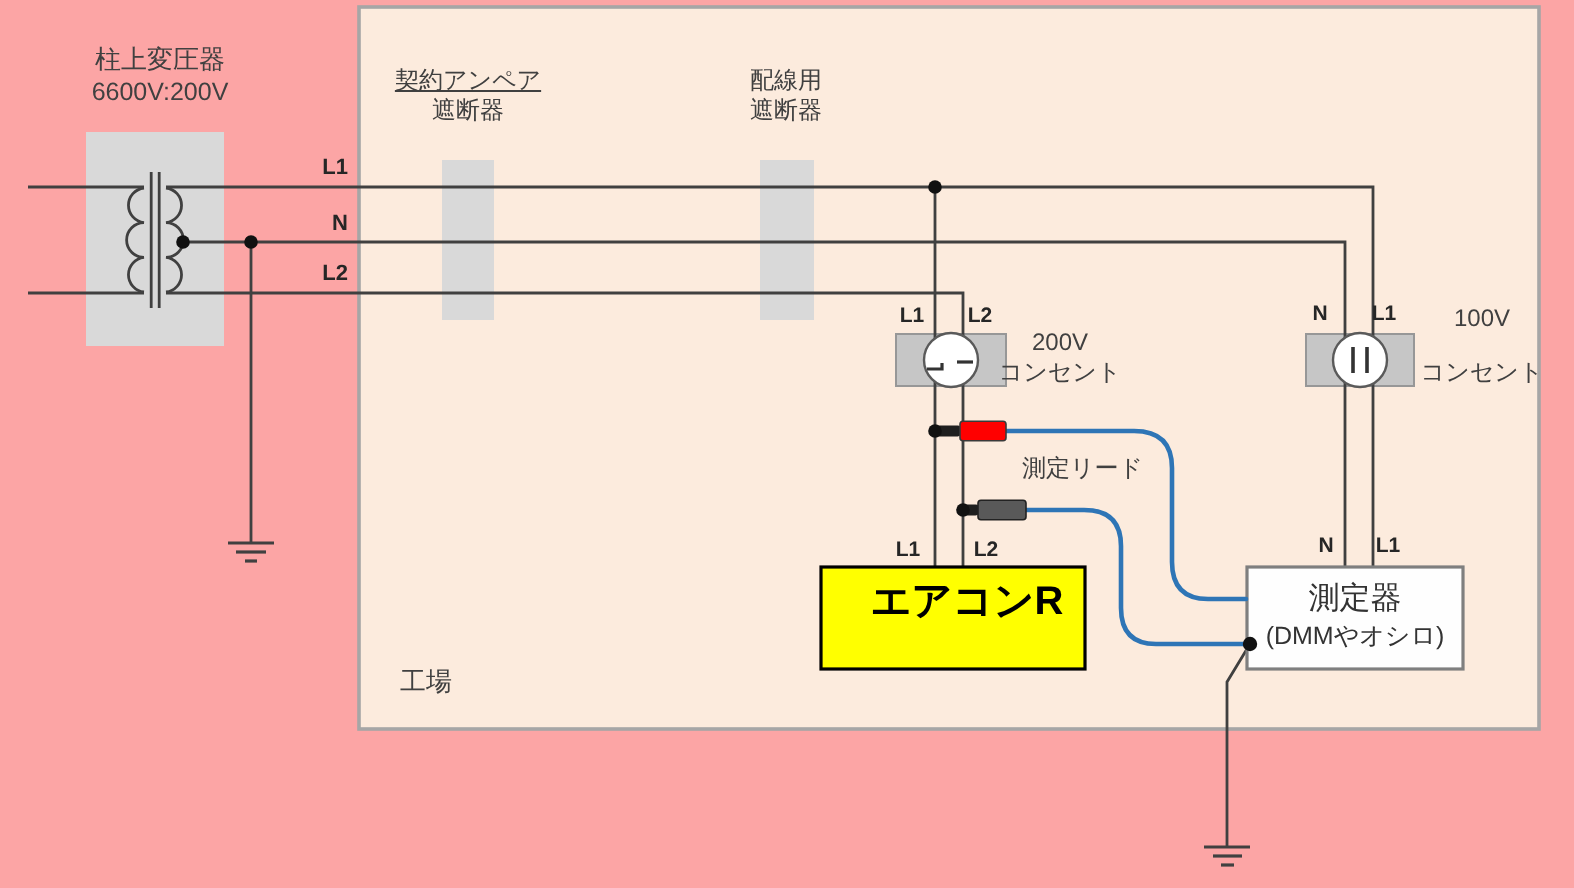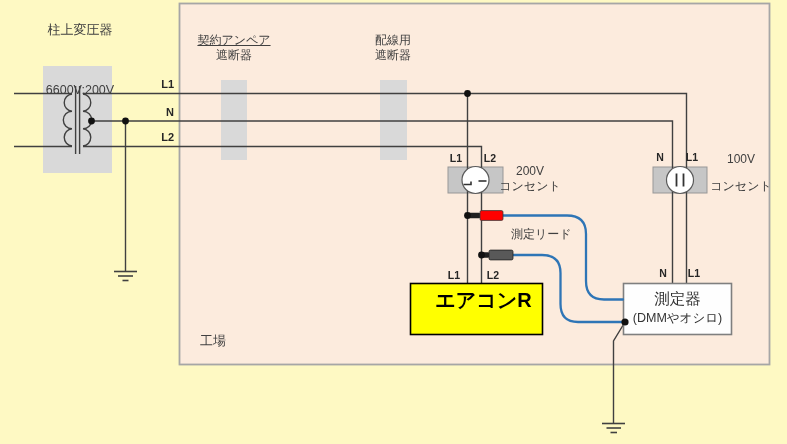--- a/index.html
+++ b/index.html
@@ -1,17 +1,17 @@
 <!DOCTYPE html>
 <html><head>
 <meta charset="utf-8">
 <style>
   html,body{margin:0;padding:0;background:#fff;}
   .stage{
-    position:relative;width:787px;height:444px;background:#fef9c3;overflow:hidden;
+    position:relative;width:787px;height:444px;background:#fca5a5;overflow:hidden;
     font-family:"Liberation Sans","DejaVu Sans",sans-serif;color:#333;
   }
   .stage svg{position:absolute;left:0;top:0;}
   .lbl{position:absolute;white-space:nowrap;color:#3a3a3a;}
   .ctr{text-align:center;}
   .rgt{text-align:right;}
   .term{font-size:10.5px;font-weight:bold;color:#262626;}
   .busl{font-size:11px;font-weight:bold;color:#262626;}
   .cap{font-size:12.5px;color:#404040;}
   .cap-sm{font-size:12px;color:#404040;}
@@ -93,21 +93,21 @@
       <circle cx="91.5" cy="121" r="3.4"></circle>
       <circle cx="125.5" cy="121" r="3.4"></circle>
       <circle cx="467.5" cy="93.5" r="3.4"></circle>
       <circle cx="467.5" cy="215.5" r="3.4"></circle>
       <circle cx="481.5" cy="255" r="3.4"></circle>
       <circle cx="625" cy="322" r="3.6"></circle>
     </g>
   </svg>
 
   <div class="lbl ctr cap" style="left:30px;top:21px;width:100px;font-size:13px;">柱上変圧器</div>
-  <div class="lbl ctr cap" style="left:30px;top:39px;width:100px;margin-top:44px;">6600V:200V</div>
+  <div class="lbl ctr cap" style="left:30px;top:39px;width:100px;">6600V:200V</div>
 
   <div class="lbl ctr cap-sm" style="left:186px;top:32px;width:96px;text-decoration:underline;">契約アンペア</div>
   <div class="lbl ctr cap-sm" style="left:186px;top:47px;width:96px;">遮断器</div>
 
   <div class="lbl ctr cap-sm" style="left:345px;top:32px;width:96px;">配線用</div>
   <div class="lbl ctr cap-sm" style="left:345px;top:47px;width:96px;">遮断器</div>
 
   <div class="lbl rgt busl" style="left:130px;top:78px;width:44px;">L1</div>
   <div class="lbl rgt busl" style="left:130px;top:106px;width:44px;">N</div>
   <div class="lbl rgt busl" style="left:130px;top:131px;width:44px;">L2</div>

